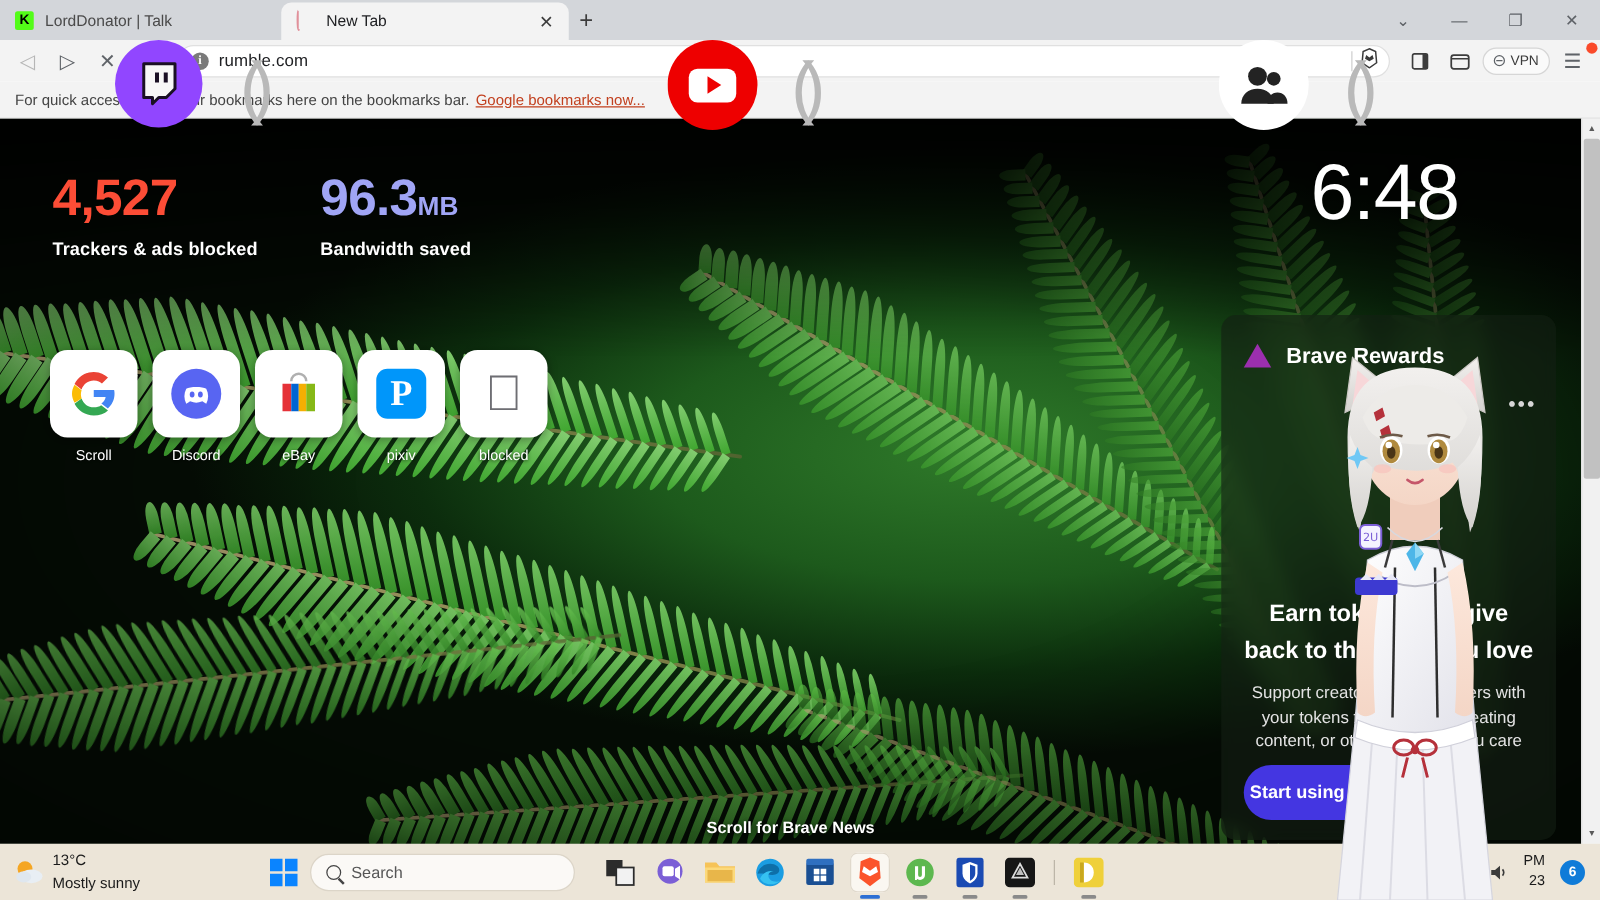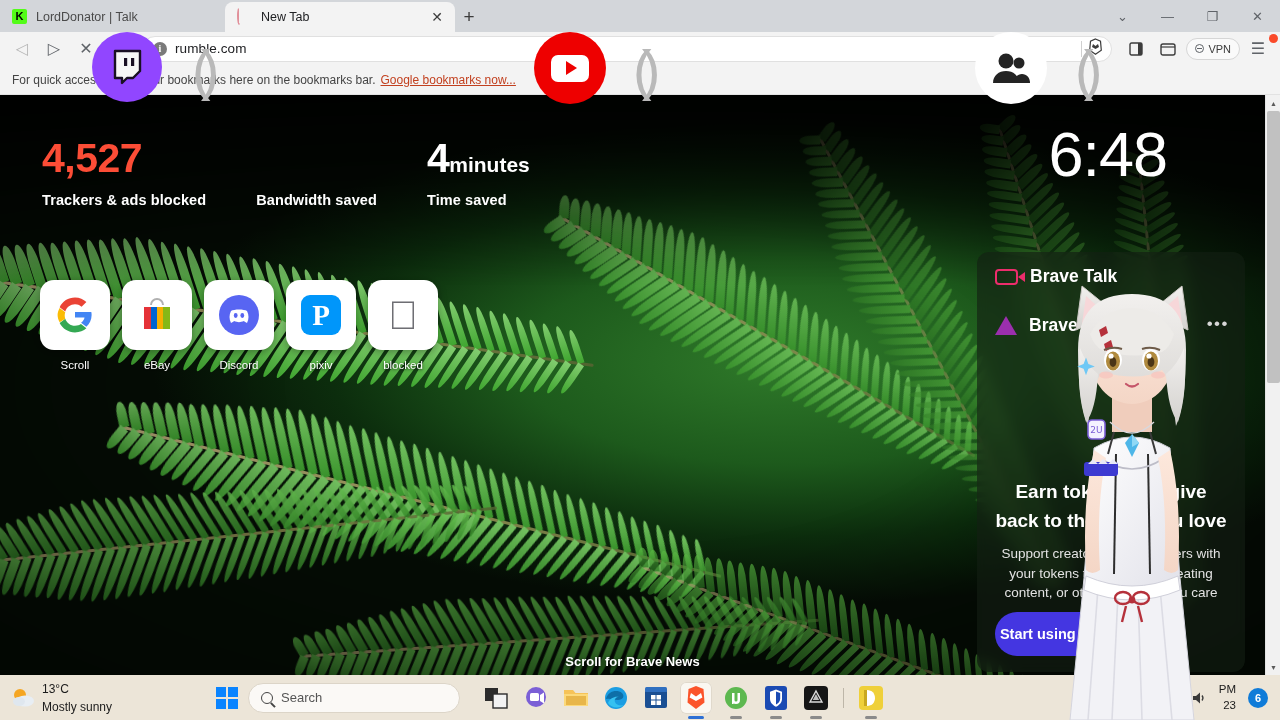--- a/index.html
+++ b/index.html
@@ -1086,89 +1086,82 @@
       <div class="vig"></div>
       <div class="topdark"></div>
     </div>
 
     <div class="stats">
       <div class="stat">
         <div><span class="big c-trackers">4,527</span></div>
         <div class="lbl">Trackers &amp; ads blocked</div>
       </div>
       <div class="stat">
+        <div><span class="big c-band">96.3</span><span class="unit unit-band">MB</span></div>
         <div class="lbl">Bandwidth saved</div>
-      </div>
-      <div class="stat">
-        <div><span class="big c-time">4</span><span class="unit unit-time">minutes</span></div>
-        <div class="lbl">Time saved</div>
       </div>
     </div>
 
     <div class="clock">6:48</div>
 
     <div class="tiles">
       <div class="tile">
         <div class="tile-ico">
           <svg width="38" height="38" viewBox="0 0 48 48">
             <path fill="#4285F4" d="M45 24c0-1.6-.1-2.7-.4-3.9H24v7.1h12c-.2 1.9-1.5 4.7-4.3 6.6l6.6 5.1C42.2 35.3 45 30.2 45 24z"></path>
             <path fill="#34A853" d="M24 46c5.9 0 10.8-1.9 14.4-5.2l-6.9-5.3c-1.8 1.3-4.3 2.2-7.5 2.2-5.7 0-10.6-3.8-12.3-9l-7.1 5.5C8.2 41.2 15.5 46 24 46z"></path>
             <path fill="#FBBC05" d="M11.7 28.7c-.4-1.3-.7-2.7-.7-4.1s.3-2.8.7-4.1l-7.1-5.5C3 17.9 2 20.8 2 24s1 6.1 2.6 9z"></path>
             <path fill="#EA4335" d="M24 10.5c4 0 6.8 1.7 8.3 3.2l6.1-6C34.7 4.2 29.9 2 24 2 15.5 2 8.2 6.8 4.6 14.1l7.1 5.5C13.4 14.3 18.3 10.5 24 10.5z"></path>
           </svg>
         </div>
         <div class="tile-lbl">Scroll</div>
-      </div>
-      <div class="tile">
-        <div class="tile-ico">
-          <svg width="34" height="36" viewBox="0 0 34 36">
-            <path d="M11 8a6 6 0 0 1 12 0" fill="none" stroke="#b0b0b0" stroke-width="2"></path>
-            <rect x="4" y="10" width="7" height="22" fill="#e53238"></rect>
-            <rect x="11" y="10" width="6" height="22" fill="#0064d2"></rect>
-            <rect x="17" y="10" width="6" height="22" fill="#f5af02"></rect>
-            <rect x="23" y="10" width="7" height="22" fill="#86b817"></rect>
-          </svg>
-        </div>
-        <div class="tile-lbl">eBay</div>
       </div>
       <div class="tile">
         <div class="tile-ico">
           <div class="dc-ico">
             <svg width="24" height="18" viewBox="0 0 24 18">
               <ellipse cx="8.5" cy="9.5" rx="2.6" ry="3.2" fill="#fff"></ellipse>
               <ellipse cx="15.5" cy="9.5" rx="2.6" ry="3.2" fill="#fff"></ellipse>
               <path d="M4 5c3-2 13-2 16 0 2 4 2 8 0 12-2-1-3-2-3-2-4 1.5-6 1.5-10 0 0 0-1 1-3 2-2-4-2-8 0-12z" fill="#fff"></path>
               <ellipse cx="8.7" cy="9.5" rx="1.9" ry="2.4" fill="#5865f2"></ellipse>
               <ellipse cx="15.3" cy="9.5" rx="1.9" ry="2.4" fill="#5865f2"></ellipse>
             </svg>
           </div>
         </div>
         <div class="tile-lbl">Discord</div>
       </div>
       <div class="tile">
         <div class="tile-ico">
+          <svg width="34" height="36" viewBox="0 0 34 36">
+            <path d="M11 8a6 6 0 0 1 12 0" fill="none" stroke="#b0b0b0" stroke-width="2"></path>
+            <rect x="4" y="10" width="7" height="22" fill="#e53238"></rect>
+            <rect x="11" y="10" width="6" height="22" fill="#0064d2"></rect>
+            <rect x="17" y="10" width="6" height="22" fill="#f5af02"></rect>
+            <rect x="23" y="10" width="7" height="22" fill="#86b817"></rect>
+          </svg>
+        </div>
+        <div class="tile-lbl">eBay</div>
+      </div>
+      <div class="tile">
+        <div class="tile-ico">
           <div class="px-ico">P</div>
         </div>
         <div class="tile-lbl">pixiv</div>
       </div>
       <div class="tile">
         <div class="tile-ico">
           <span class="ap-ico"></span>
         </div>
         <div class="tile-lbl">blocked</div>
       </div>
     </div>
 
     <div class="scrollnews">Scroll for Brave News</div>
 
     <div class="panel">
-      <div class="panel-row">
-        <span class="talk-ico"></span>
-        <span class="ttl">Brave Talk</span>
-      </div>
       <div class="panel-row" style="padding-top:22px;">
         <span class="rew-ico"></span>
         <span class="ttl">Brave Rewards</span>
       </div>
       <div class="panel-dots">•••</div>
       <div class="panel-heading">Earn tokens and give back to the sites you love</div>
       <div class="panel-sub">Support creators and publishers with your tokens to keep them creating content, or other purposes you care about.</div>
       <div class="panel-btn">Start using Rewards</div>
     </div>
   </div>

